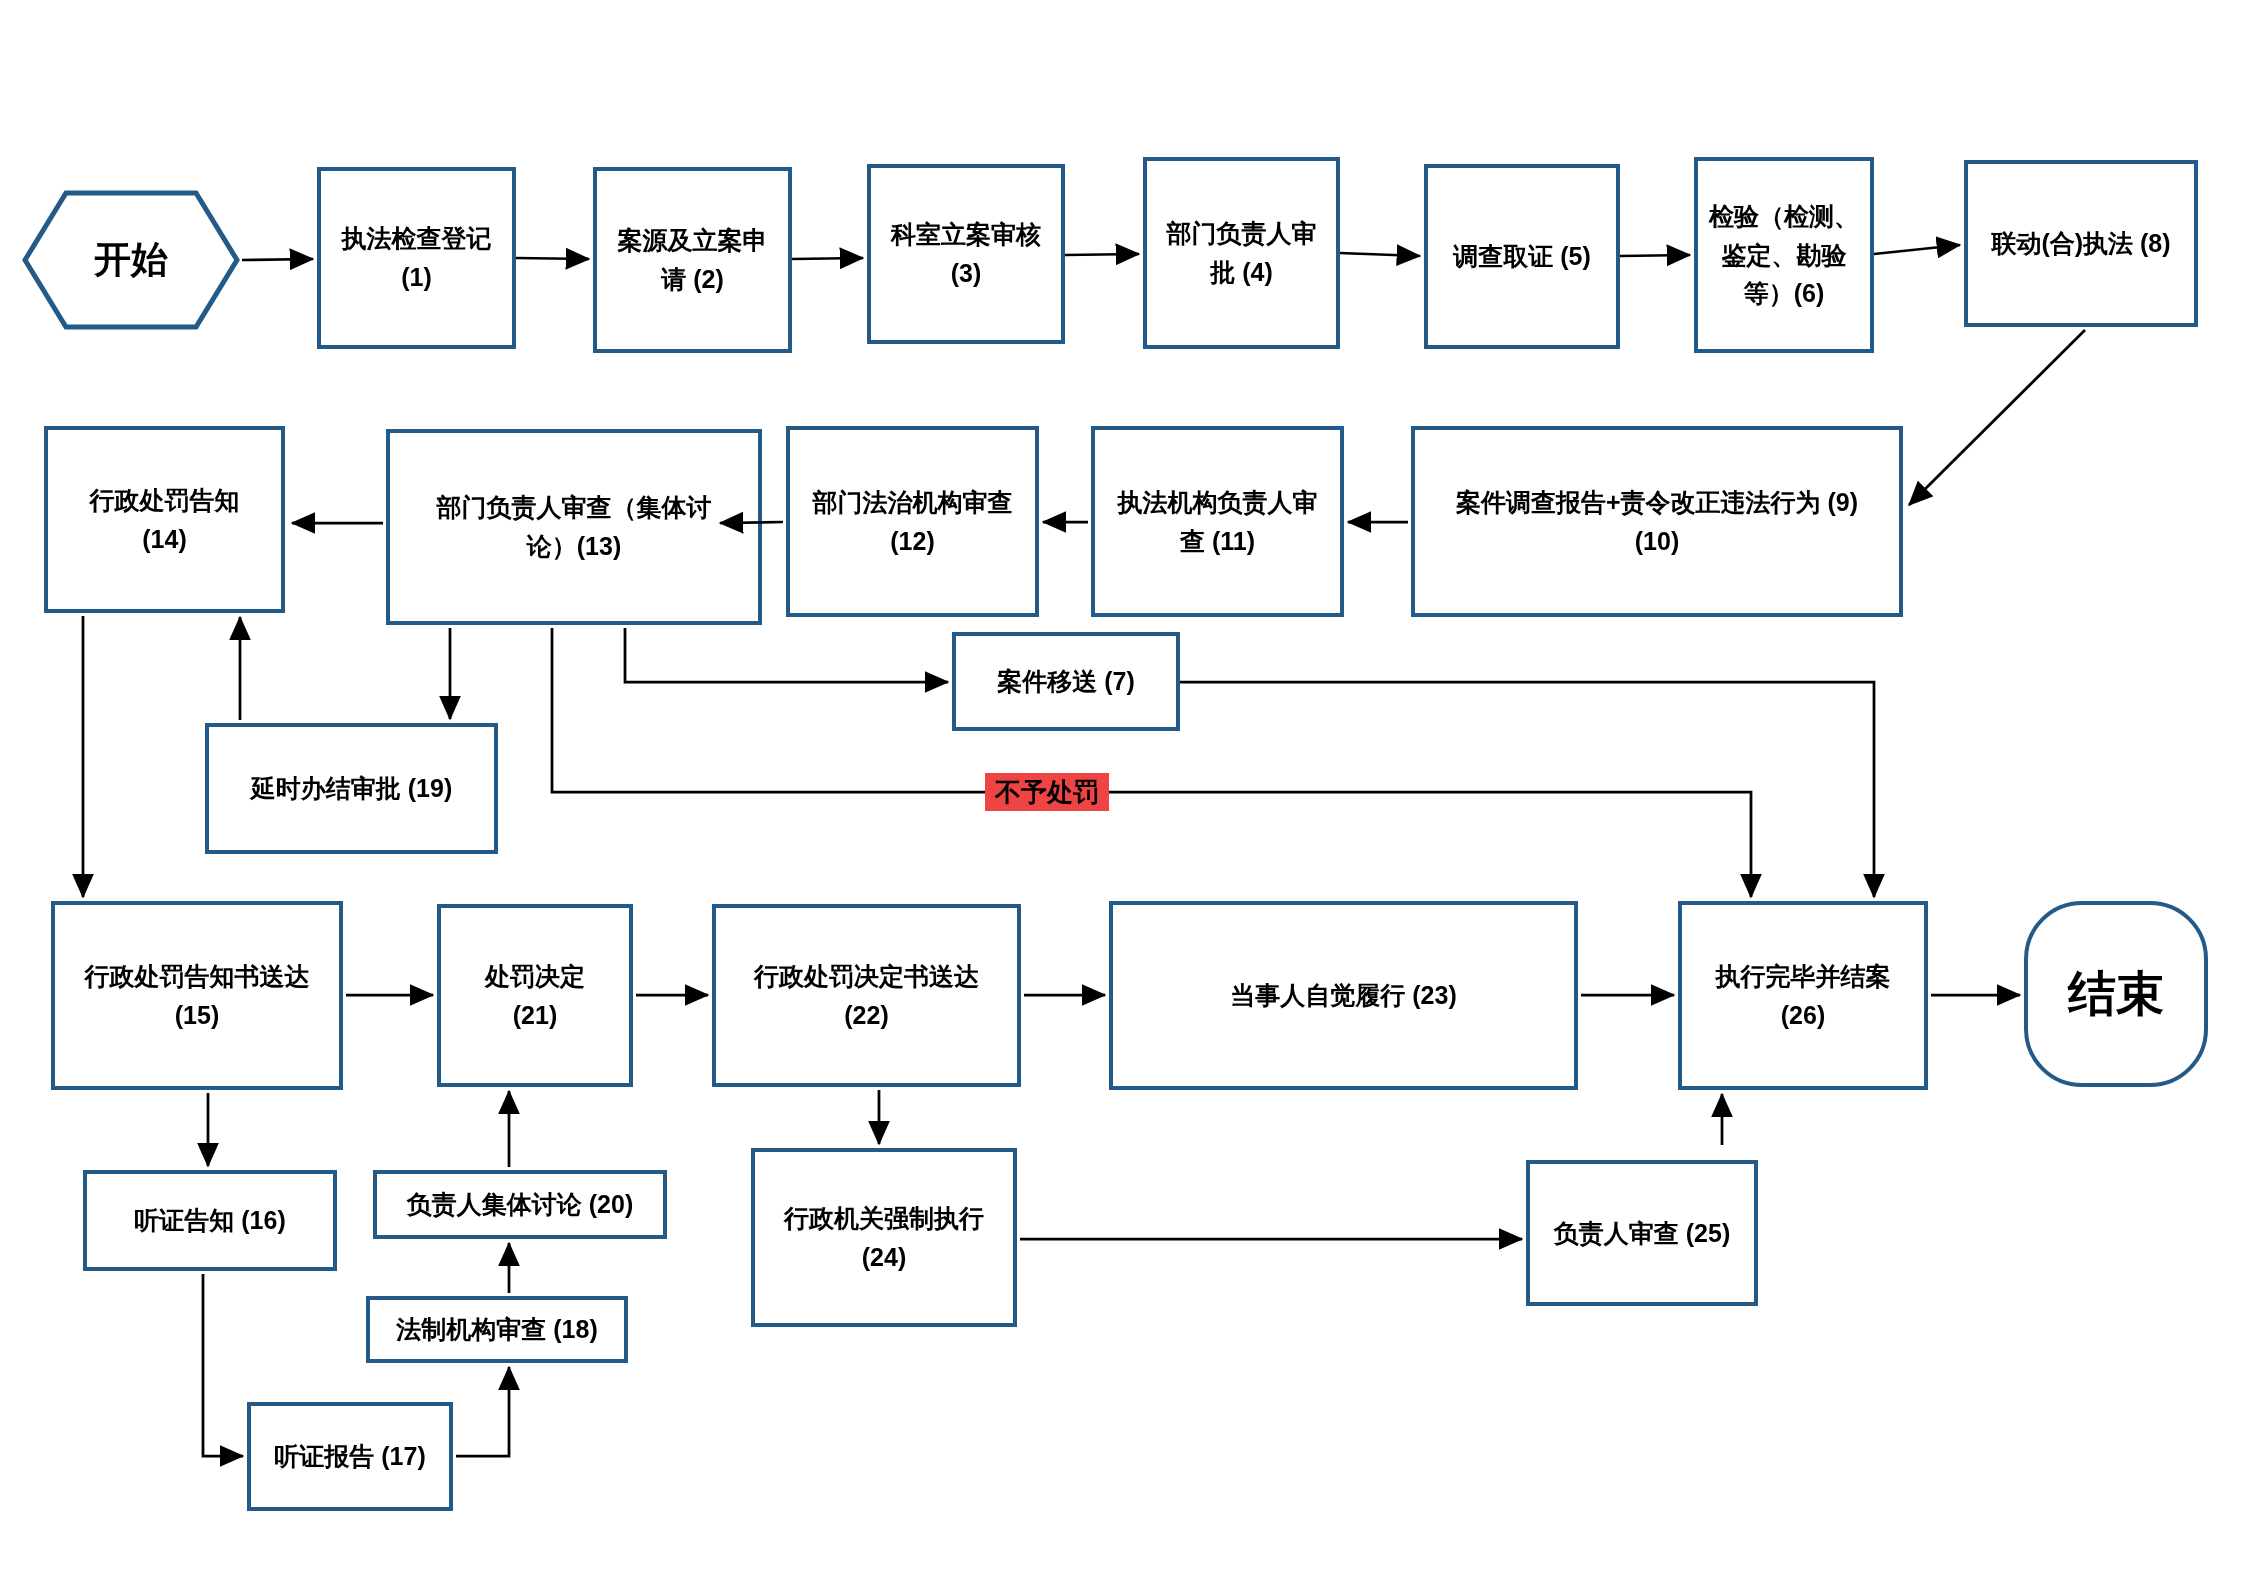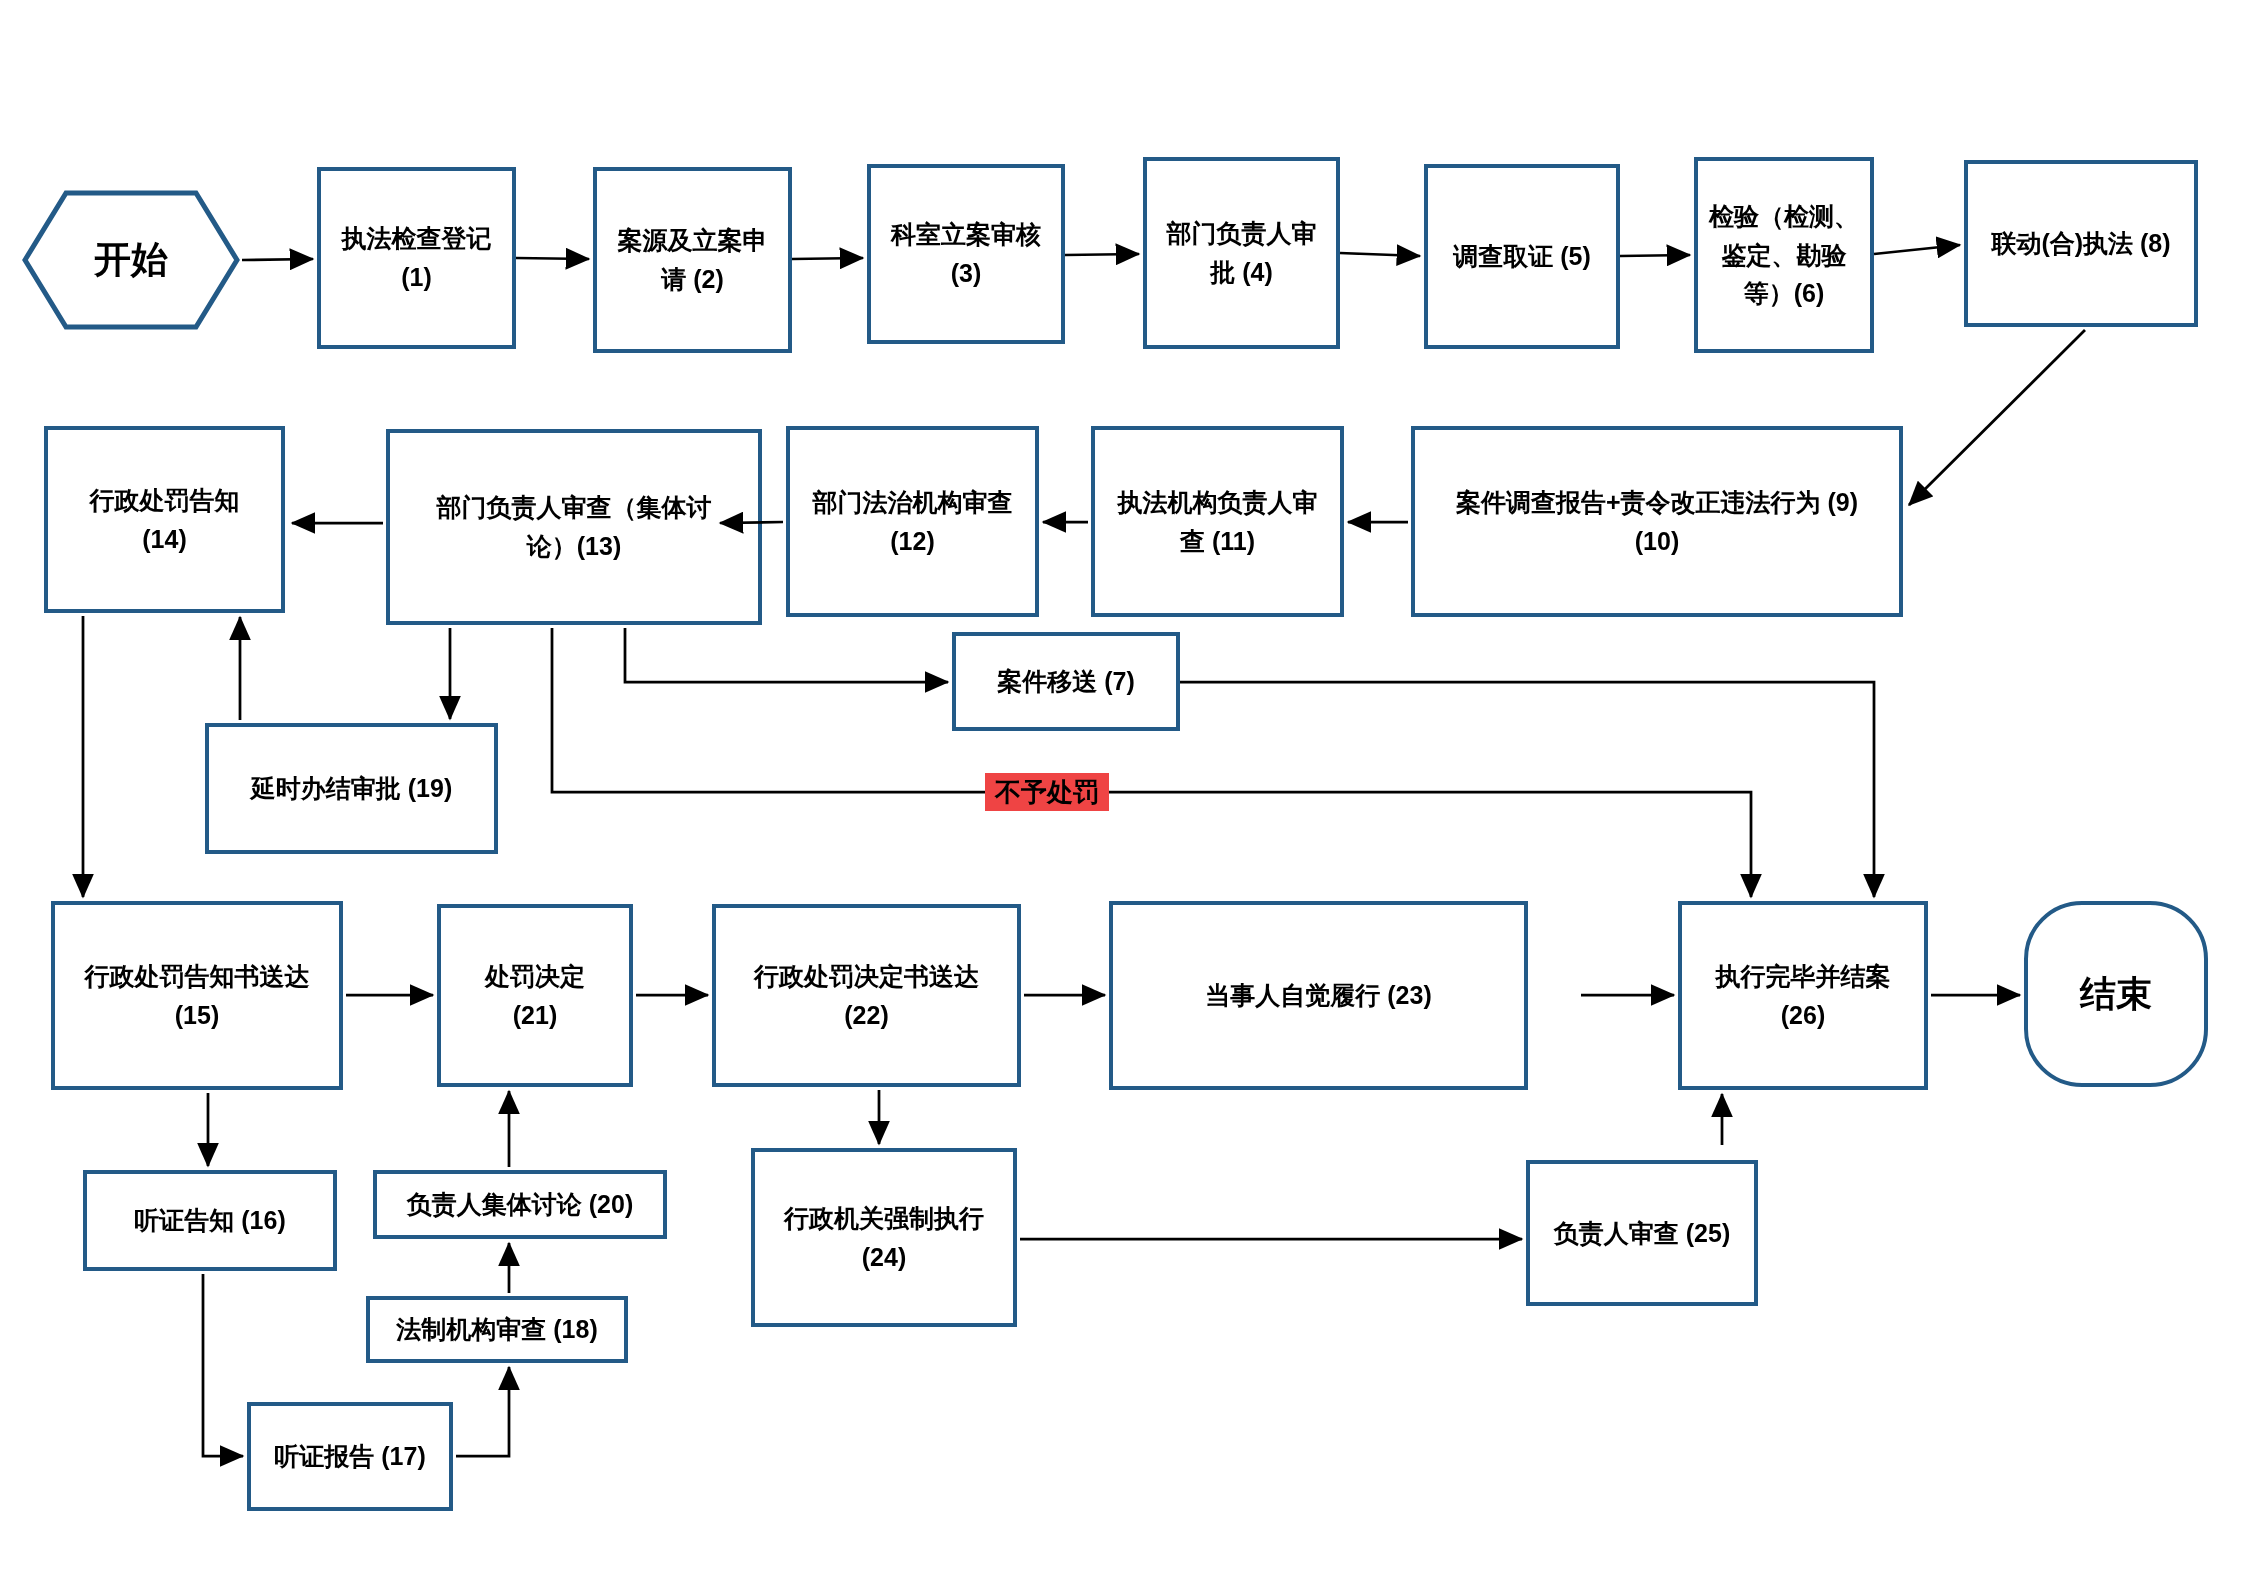--- a/index.html
+++ b/index.html
@@ -47,21 +47,21 @@
     height:100%;
   }
   .terminator .shape polygon{
     fill:#fff;
     stroke:var(--border);
     stroke-width:5;
   }
   .terminator span{position:relative;z-index:1;}
   .stadium{
     border-radius:58px;
-    font-size:36px;
+    font-size:48px;
   }
   .edges{
     position:absolute;
     left:0;top:0;
     width:2245px;height:1587px;
     pointer-events:none;
   }
   .edges line,.edges polyline{
     stroke:var(--line);
     stroke-width:2.75;
@@ -119,21 +119,21 @@
 
   <div class="node" style="left:952px;top:632px;width:228px;height:99px">案件移送 (7)</div>
   <div class="node" style="left:205px;top:723px;width:293px;height:131px">延时办结审批 (19)</div>
 
   <div class="node" style="left:51px;top:901px;width:292px;height:189px">行政处罚告知书送达
 (15)</div>
   <div class="node" style="left:437px;top:904px;width:196px;height:183px">处罚决定
 (21)</div>
   <div class="node" style="left:712px;top:904px;width:309px;height:183px">行政处罚决定书送达
 (22)</div>
-  <div class="node" style="left:1109px;top:901px;width:419px;height:189px">当事人自觉履行 (23)</div>
+  <div class="node" style="left:1109px;top:901px;width:469px;height:189px">当事人自觉履行 (23)</div>
   <div class="node" style="left:1678px;top:901px;width:250px;height:189px">执行完毕并结案
 (26)</div>
   <div class="node stadium" style="left:2024px;top:901px;width:184px;height:186px">结束</div>
 
   <div class="node" style="left:83px;top:1170px;width:254px;height:101px">听证告知 (16)</div>
   <div class="node" style="left:373px;top:1170px;width:294px;height:69px">负责人集体讨论 (20)</div>
   <div class="node" style="left:366px;top:1296px;width:262px;height:67px">法制机构审查 (18)</div>
   <div class="node" style="left:247px;top:1402px;width:206px;height:109px">听证报告 (17)</div>
   <div class="node" style="left:751px;top:1148px;width:266px;height:179px">行政机关强制执行
 (24)</div>

